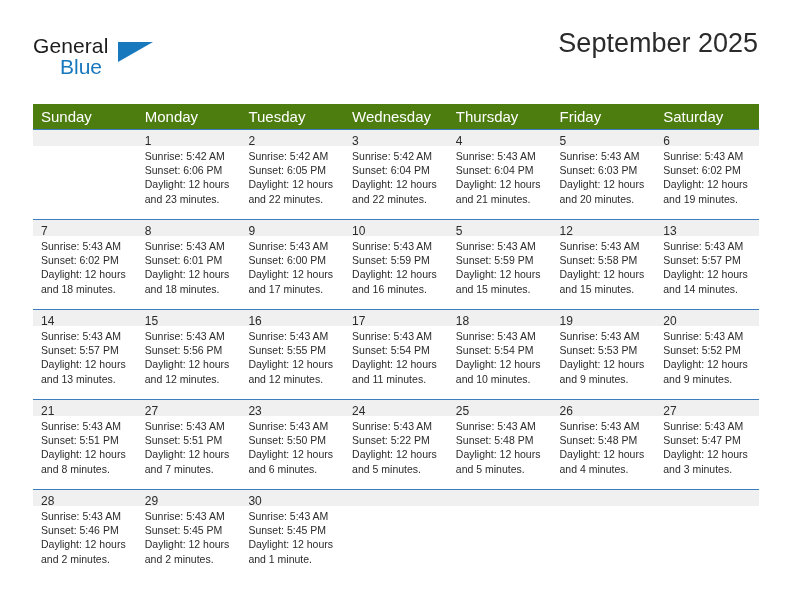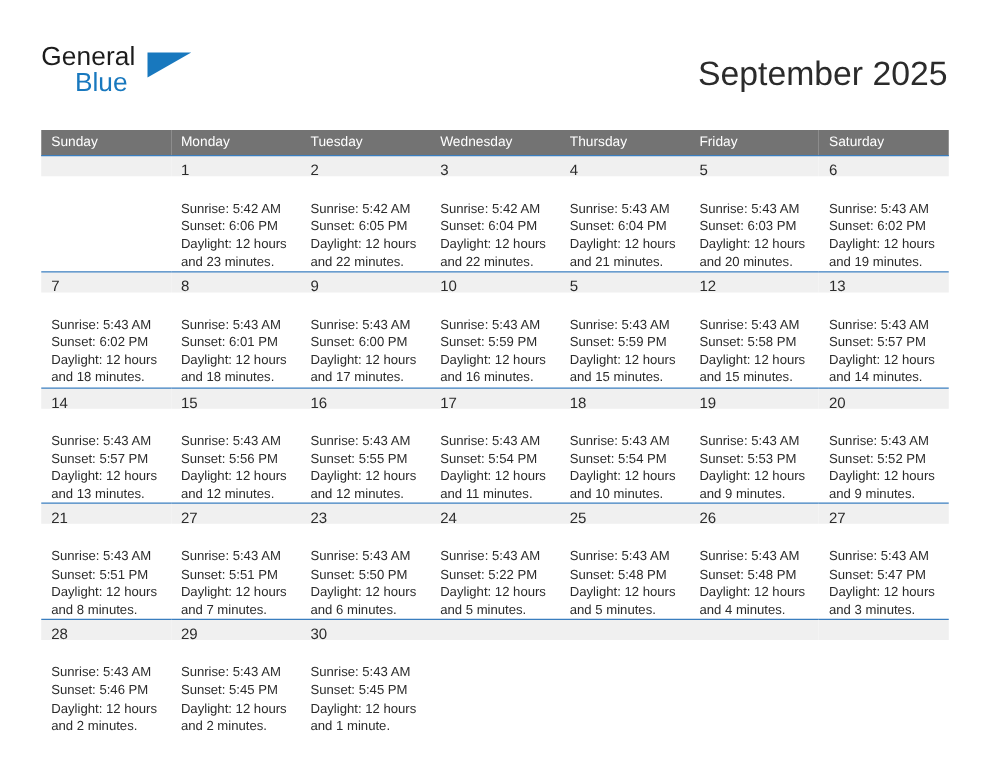--- a/index.html
+++ b/index.html
@@ -58,21 +58,21 @@
     top: 8px;
     width: 0;
     height: 0;
     border-left: 35px solid #1878be;
     border-bottom: 20px solid transparent;
   }
 
   .title-block {
     position: absolute;
     right: 34px;
-    top: 42px;
+    top: 26px;
     text-align: right;
     margin-left: 24px;
   }
   .cal-title {
     font-size: 27px;
     font-weight: normal;
     color: #2b2b2b;
     line-height: 34px;
     white-space: nowrap;
   }
@@ -88,23 +88,23 @@
   
   .calendar {
     position: absolute;
     left: 33px;
     top: 104px;
     width: 726px;
     border-collapse: collapse;
     table-layout: fixed;
   }
   .calendar th {
-    background: #737373;
+    background: #4d7c0f;
     color: #ffffff;
-    font-size: 11px;
+    font-size: 15px;
     font-weight: normal;
     text-align: left;
     padding: 4px 0 4px 8px;
     height: 12px;
     border: none;
   }
   .calendar td {
     width: 103.71px;
     vertical-align: top;
     padding: 0;
@@ -126,21 +126,20 @@
     line-height: 16px;
   }
   .daynum.empty {
     color: transparent;
   }
   .details {
     padding: 3px 6px 0 8px;
     font-size: 10.5px;
     line-height: 14.2px;
     color: #2b2b2b;
-    margin-top: 16px;
   }
   .details div {
     white-space: nowrap;
   }
   td.blank .daynum {
     background: #f0f0f0;
   }
   td.blank .details {
     visibility: hidden;
   }

